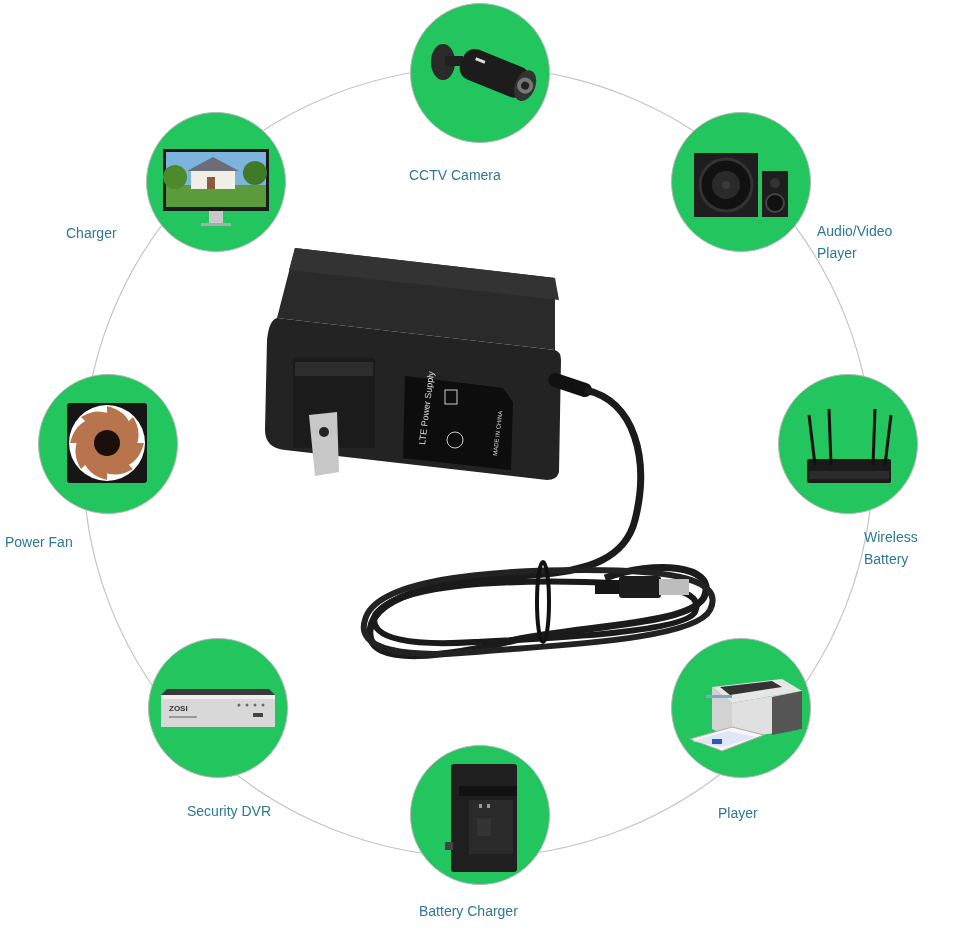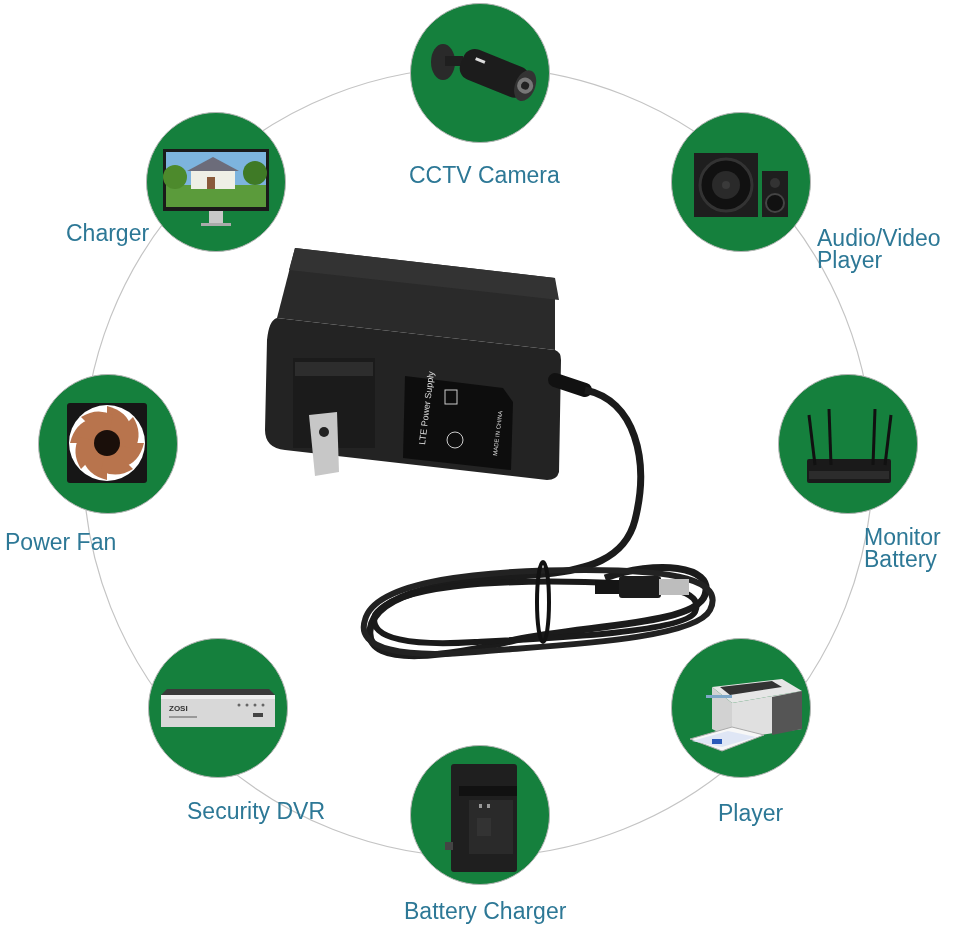--- a/index.html
+++ b/index.html
@@ -1,20 +1,20 @@
 <!DOCTYPE html>
 <html><head>
 <meta charset="utf-8">
 <style>
   html,body{margin:0;padding:0;background:#fff;}
   body{width:960px;height:930px;position:relative;overflow:hidden;font-family:"Liberation Sans",sans-serif;}
   .ring{position:absolute;left:0;top:0;}
-  .device{position:absolute;width:140px;height:140px;border-radius:50%;border:1px solid #b5b5b5;background:#15803d;box-sizing:border-box;overflow:hidden;}
+  .device{position:absolute;width:140px;height:140px;border-radius:50%;border:1px solid #b5b5b5;background:#22c55e;box-sizing:border-box;overflow:hidden;}
   .device svg{position:absolute;left:0;top:0;width:140px;height:140px;}
-  .label{position:absolute;color:#2d7896;font-size:23px;line-height:22px;white-space:nowrap;}
+  .label{position:absolute;color:#2d7896;font-size:14px;line-height:22px;white-space:nowrap;}
   .adapter{position:absolute;left:255px;top:240px;width:480px;height:440px;}
 </style>
 </head>
 <body>
 
 <svg class="ring" width="960" height="930">
   <circle cx="478" cy="462" r="395" fill="none" stroke="#c4c4c4" stroke-width="1.2"></circle>
 </svg>
 
 <div class="device" style="left:410px;top:3px;">
@@ -52,21 +52,21 @@
   <svg viewBox="0 0 140 140">
     <rect x="22" y="40" width="64" height="64" fill="#1e1e1e"></rect>
     <circle cx="54" cy="72" r="26" fill="#111" stroke="#333" stroke-width="3"></circle>
     <circle cx="54" cy="72" r="14" fill="#2a2a2a"></circle>
     <circle cx="54" cy="72" r="4" fill="#3a3a3a"></circle>
     <rect x="90" y="58" width="26" height="46" fill="#1e1e1e"></rect>
     <circle cx="103" cy="70" r="5" fill="#333"></circle>
     <circle cx="103" cy="90" r="9" fill="#111" stroke="#444" stroke-width="2"></circle>
   </svg>
 </div>
-<div class="label" style="left:817px;top:220px;margin-top:7px;">
+<div class="label" style="left:817px;top:220px;">
   <div>Audio/Video</div>
   <div>Player</div>
 </div>
 
 <div class="device" style="left:38px;top:374px;">
   <svg viewBox="0 0 140 140">
     <rect x="28" y="28" width="80" height="80" rx="3" fill="#161616"></rect>
     <circle cx="68" cy="68" r="38" fill="#fff"></circle>
     <g fill="#b8744d">
       <path d="M68 68 L68 31 Q88 36 92 52 Z"></path>
@@ -87,21 +87,21 @@
   <svg viewBox="0 0 140 140">
     <rect x="28" y="84" width="84" height="24" rx="2" fill="#1a1a1a"></rect>
     <rect x="30" y="96" width="80" height="8" fill="#2c2c2c"></rect>
     <line x1="30" y1="40" x2="36" y2="90" stroke="#111" stroke-width="3"></line>
     <line x1="50" y1="34" x2="52" y2="90" stroke="#111" stroke-width="3"></line>
     <line x1="96" y1="34" x2="94" y2="90" stroke="#111" stroke-width="3"></line>
     <line x1="112" y1="40" x2="106" y2="90" stroke="#111" stroke-width="3"></line>
   </svg>
 </div>
 <div class="label" style="left:864px;top:526px;">
-  <div>Monitor</div>
+  <div>Wireless</div>
   <div>Battery</div>
 </div>
 
 <div class="device" style="left:148px;top:638px;">
   <svg viewBox="0 0 140 140">
     <polygon points="12,56 126,56 120,50 18,50" fill="#3a3a3a"></polygon>
     <rect x="12" y="56" width="114" height="32" fill="#d8d8d8"></rect>
     <rect x="12" y="56" width="114" height="4" fill="#eeeeee"></rect>
     <text x="20" y="72" font-family="Liberation Sans, sans-serif" font-size="8" font-weight="bold" fill="#333">ZOSI</text>
     <rect x="20" y="77" width="28" height="2" fill="#999"></rect>
@@ -133,21 +133,21 @@
   <svg viewBox="0 0 140 140">
     <rect x="40" y="18" width="66" height="108" rx="3" fill="#1f1f1f"></rect>
     <rect x="48" y="40" width="58" height="10" fill="#111"></rect>
     <rect x="58" y="54" width="44" height="54" fill="#2a2a2a"></rect>
     <rect x="66" y="72" width="14" height="18" fill="#333"></rect>
     <rect x="68" y="58" width="3" height="4" fill="#999"></rect>
     <rect x="76" y="58" width="3" height="4" fill="#999"></rect>
     <rect x="34" y="96" width="8" height="8" fill="#444"></rect>
   </svg>
 </div>
-<div class="label" style="left:404px;top:900px;">Battery Charger</div>
+<div class="label" style="left:419px;top:900px;">Battery Charger</div>
 
 <svg class="adapter" viewBox="0 0 480 440">
 
   <polygon points="40,8 300,38 300,110 22,78" fill="#2a2a2a"></polygon>
   <polygon points="40,8 300,38 304,60 34,30" fill="#333"></polygon>
 
   <path d="M22,78 L300,110 Q306,112 306,120 L304,232 Q302,240 292,240 L30,210 Q10,208 10,190 L12,100 Q14,80 22,78 Z" fill="#232323"></path>
 
   <rect x="38" y="118" width="82" height="90" fill="#1b1b1b"></rect>
   <rect x="40" y="122" width="78" height="14" fill="#2d2d2d"></rect>

